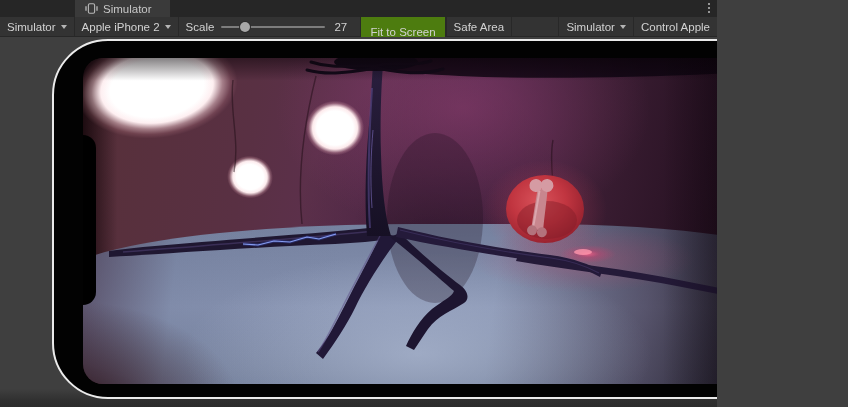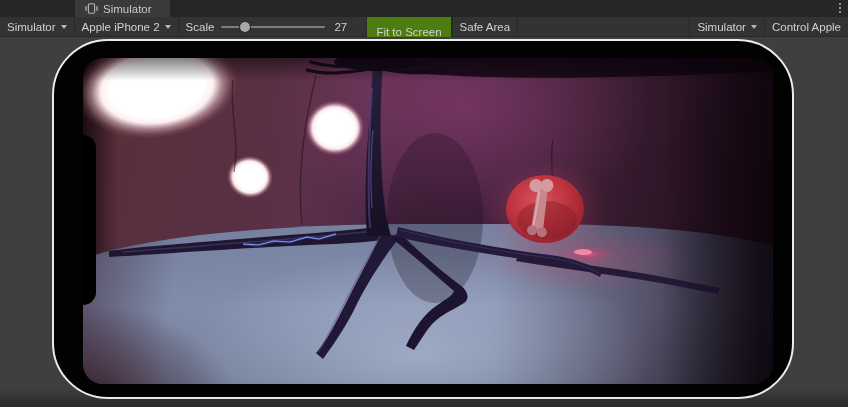--- a/index.html
+++ b/index.html
@@ -1,16 +1,16 @@
 <!DOCTYPE html>
 <html><head>
 <meta charset="utf-8">
 <style>
   html,body{margin:0;padding:0;background:#3f3f3f;}
-  .window{position:relative;width:848px;height:407px;overflow:hidden;
+  .window{position:relative;width:717px;height:407px;overflow:hidden;
           font-family:"Liberation Sans",sans-serif;-webkit-font-smoothing:antialiased;
           background:#3f3f3f;color:#d2d2d2;}
   
   .tabbar{position:relative;height:17px;background:#262626;display:flex;align-items:stretch;}
   .tab{margin-left:75px;background:#3a3a3a;display:flex;align-items:center;gap:5px;
        padding:0 18px 0 10px;color:#c7c7c7;font-size:11.5px;cursor:default;}
   .tab-icon{display:flex;align-items:center;}
   .kebab{position:absolute;right:7px;top:3px;display:flex;flex-direction:column;gap:2px;cursor:pointer;}
   .kebab i{width:2px;height:2px;border-radius:50%;background:#bdbdbd;display:block;}
   
@@ -19,21 +19,21 @@
   .titem{display:flex;align-items:center;height:100%;padding:0 7px;gap:5px;white-space:nowrap;cursor:default;}
   .clickable{cursor:pointer;}
   .sep{width:1px;background:#282828;}
   .caret{width:0;height:0;border-left:3.5px solid transparent;border-right:3.5px solid transparent;
          border-top:4px solid #b5b5b5;margin-top:1px;}
   .fit{background:#4d7c0f;padding:5px 9px;}
   .slider{position:relative;width:104px;height:100%;display:flex;align-items:center;margin:0 2px;}
   .track{width:100%;height:2px;background:#7d7d7d;border-radius:1px;}
   .thumb{position:absolute;top:50%;left:23%;width:10px;height:10px;border-radius:50%;
          background:#a8a8a8;transform:translate(-50%,-50%);box-shadow:0 0 0 1px #2c2c2c;}
-  .scale-val{min-width:20px;text-align:right;padding:0 12px 0 0;display:flex;align-items:center;}
+  .scale-val{min-width:20px;text-align:right;padding:0 6px 0 0;display:flex;align-items:center;}
   .spacer{flex:1;}
   .rot-icons{display:flex;gap:4px;align-items:center;}
   .rot-btn{display:flex;align-items:center;cursor:pointer;}
   .flip{transform:scaleX(-1);}
   
   .content{position:relative;height:370px;
            background:linear-gradient(#3f3f3f 352px,#2f2f2f 364px,#2c2c2c 370px);}
   .phone{position:absolute;left:52px;top:2px;width:738px;height:356px;background:#020202;
          border:2px solid #ebebeb;border-radius:56px;}
   .screen{position:absolute;left:29px;top:17px;width:690px;height:326px;border-radius:20px;

